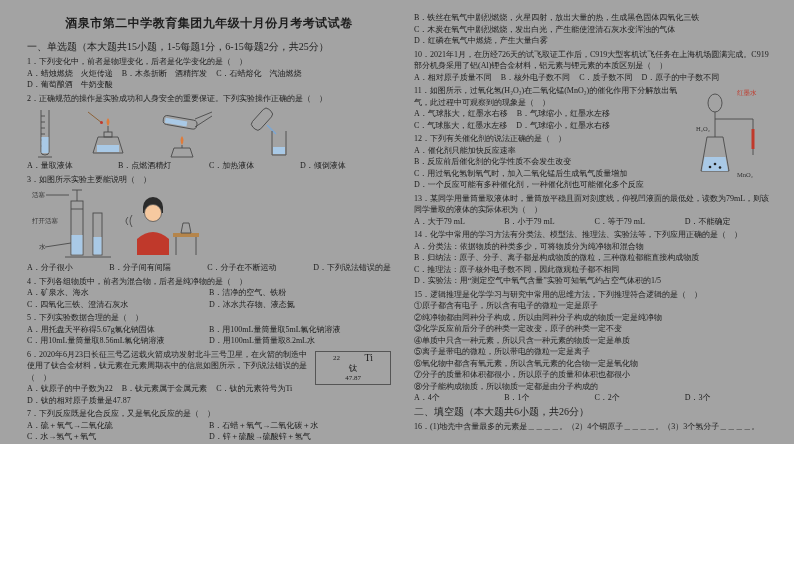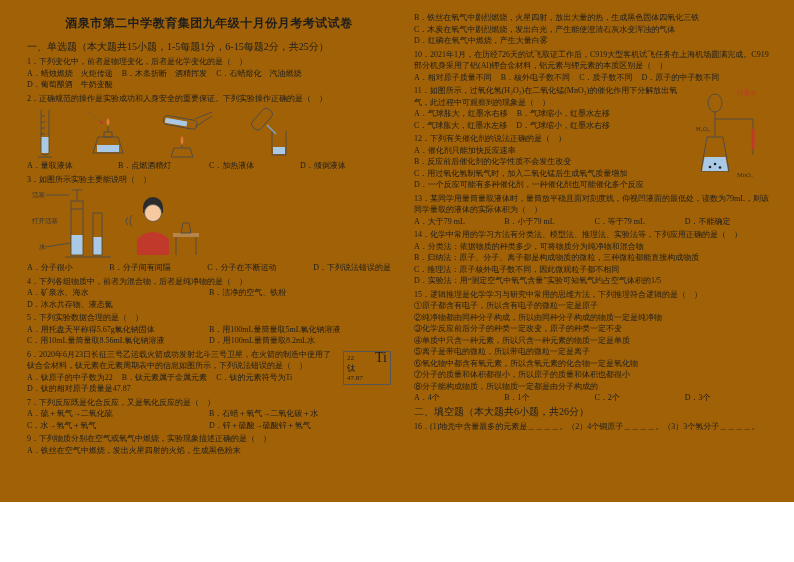--- a/index.html
+++ b/index.html
@@ -1,16 +1,16 @@
 <!DOCTYPE html>
 <html><head>
 <meta charset="utf-8">
 <style>
   html,body{margin:0;padding:0;background:#ffffff;}
-  .page{position:relative;width:794px;height:502px;background:#a16207;overflow:hidden;
+  .page{position:relative;width:794px;height:444px;background:#a3a3a3;overflow:hidden;
         font-family:"Liberation Serif","DejaVu Serif",serif;color:#1d1d1d;}
   .col{position:absolute;top:0;}
   .col-left{left:27px;top:15px;width:364px;}
   .col-right{left:414px;top:12px;width:361px;}
   .title{text-align:center;font-size:12px;font-weight:bold;margin-bottom:9px;letter-spacing:.5px;}
   .sec-heading{font-weight:normal;font-size:10px;line-height:12px;margin:2px 0 3px;}
   .sec-heading.mt{}
   .q{margin-bottom:2px;font-size:8px;line-height:11.5px;}
   .stem{}
   .opt{display:inline-block;margin-right:9px;}
@@ -22,24 +22,24 @@
   .opts.flex-sb .opt{margin-right:0;}
   .item{display:block;}
   .fill-line{font-size:8px;line-height:11.5px;}
   
   .figrow{display:flex;align-items:flex-end;gap:30px;margin:3px 0 1px;padding-left:8px;}
   svg{display:block;}
   svg text{font-family:inherit;font-size:6.5px;fill:#333;}
   .stroke{fill:none;stroke:#4a4a4a;stroke-width:0.9;}
   .liquid{fill:#a9c9e6;stroke:none;}
   .flame{fill:#e07b39;stroke:none;}
-  .elembox{float:right;width:40px;border:1px solid #555;text-align:left;
-           padding:1px 3px;margin:2px 0 2px 7px;font-size:7px;line-height:10px;}
+  .elembox{float:right;width:40px;border:1px solid #555;text-align:center;
+           padding:1px 17px;margin:2px 0 2px 7px;font-size:7px;line-height:10px;}
   .el-top{display:flex;justify-content:space-between;align-items:center;}
-  .el-sym{font-size:14px;font-weight:normal;}
+  .el-sym{font-size:10px;font-weight:normal;}
   .el-name{font-size:8.5px;}
   .q11fig{float:right;width:80px;height:94px;margin:0 0 2px 5px;}
   .red-label{fill:#c0392b;}
 </style>
 </head>
 <body>
 
 <div class="page">
 
   <div class="col col-left">
@@ -138,20 +138,21 @@
           <span class="opt">C．分子在不断运动</span>
           <span class="opt">D．下列说法错误的是</span>
       </div>
     </div>
 
     <div class="q">
       <div class="stem">4．下列各组物质中，前者为混合物，后者是纯净物的是（　）</div>
       <div class="opts g2">
         <span class="opt">A．矿泉水、海水</span>
           <span class="opt">B．洁净的空气、铁粉</span>
+          <span class="opt">C．四氧化三铁、澄清石灰水</span>
           <span class="opt">D．冰水共存物、液态氮</span>
       </div>
     </div>
 
     <div class="q">
       <div class="stem">5．下列实验数据合理的是（　）</div>
       <div class="opts g2">
         <span class="opt">A．用托盘天平称得5.67g氯化钠固体</span>
           <span class="opt">B．用100mL量筒量取5mL氯化钠溶液</span>
           <span class="opt">C．用10mL量筒量取8.56mL氯化钠溶液</span>

